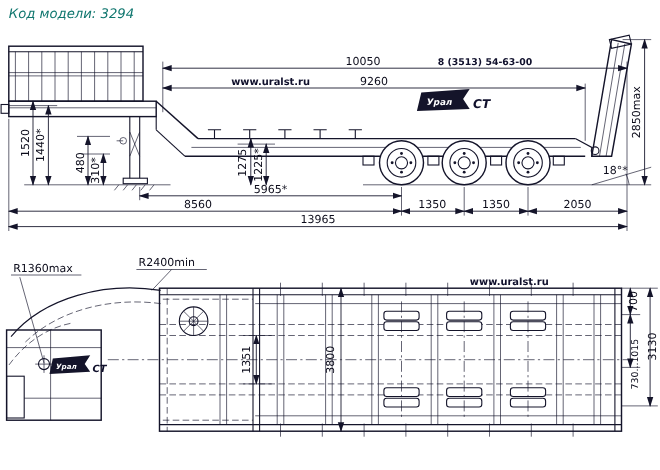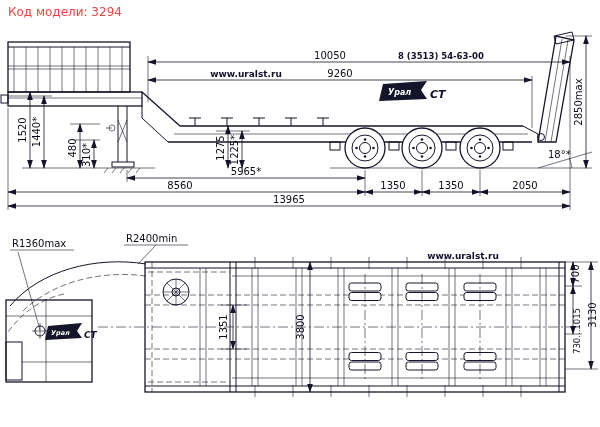--- a/index.html
+++ b/index.html
@@ -1,18 +1,18 @@
 <!DOCTYPE html>
 <html><head>
 <meta charset="utf-8">
 <style>
   html,body{margin:0;padding:0;background:#fff;}
   .stage{position:relative;width:600px;height:427px;background:#ffffff;
          font-family:"DejaVu Sans",sans-serif;overflow:hidden;}
-  .model-code{position:absolute;left:8px;top:5px;font-size:12px;color:#ef4444;z-index:2;}
+  .model-code{position:absolute;left:8px;top:5px;font-size:12px;color:#0f766e;z-index:2;font-style:italic;}
   svg{position:absolute;left:0;top:0;}
   svg text{font-family:"DejaVu Sans",sans-serif;fill:#0b0b1a;}
   .dt{font-size:10px;}
   .dts{font-size:8.5px;}
   .web{font-size:9px;font-weight:bold;fill:#10102c;}
   .phone{font-size:8.5px;font-weight:bold;fill:#10102c;}
   .brand{font-size:11px;font-weight:bold;font-style:italic;fill:#10102c;}
   .brand-sm{font-size:9px;font-weight:bold;font-style:italic;fill:#10102c;}
   .flagtxt{font-size:8px;font-weight:bold;font-style:italic;fill:#ffffff;}
   .flagtxt-sm{font-size:6.5px;font-weight:bold;font-style:italic;fill:#ffffff;}

